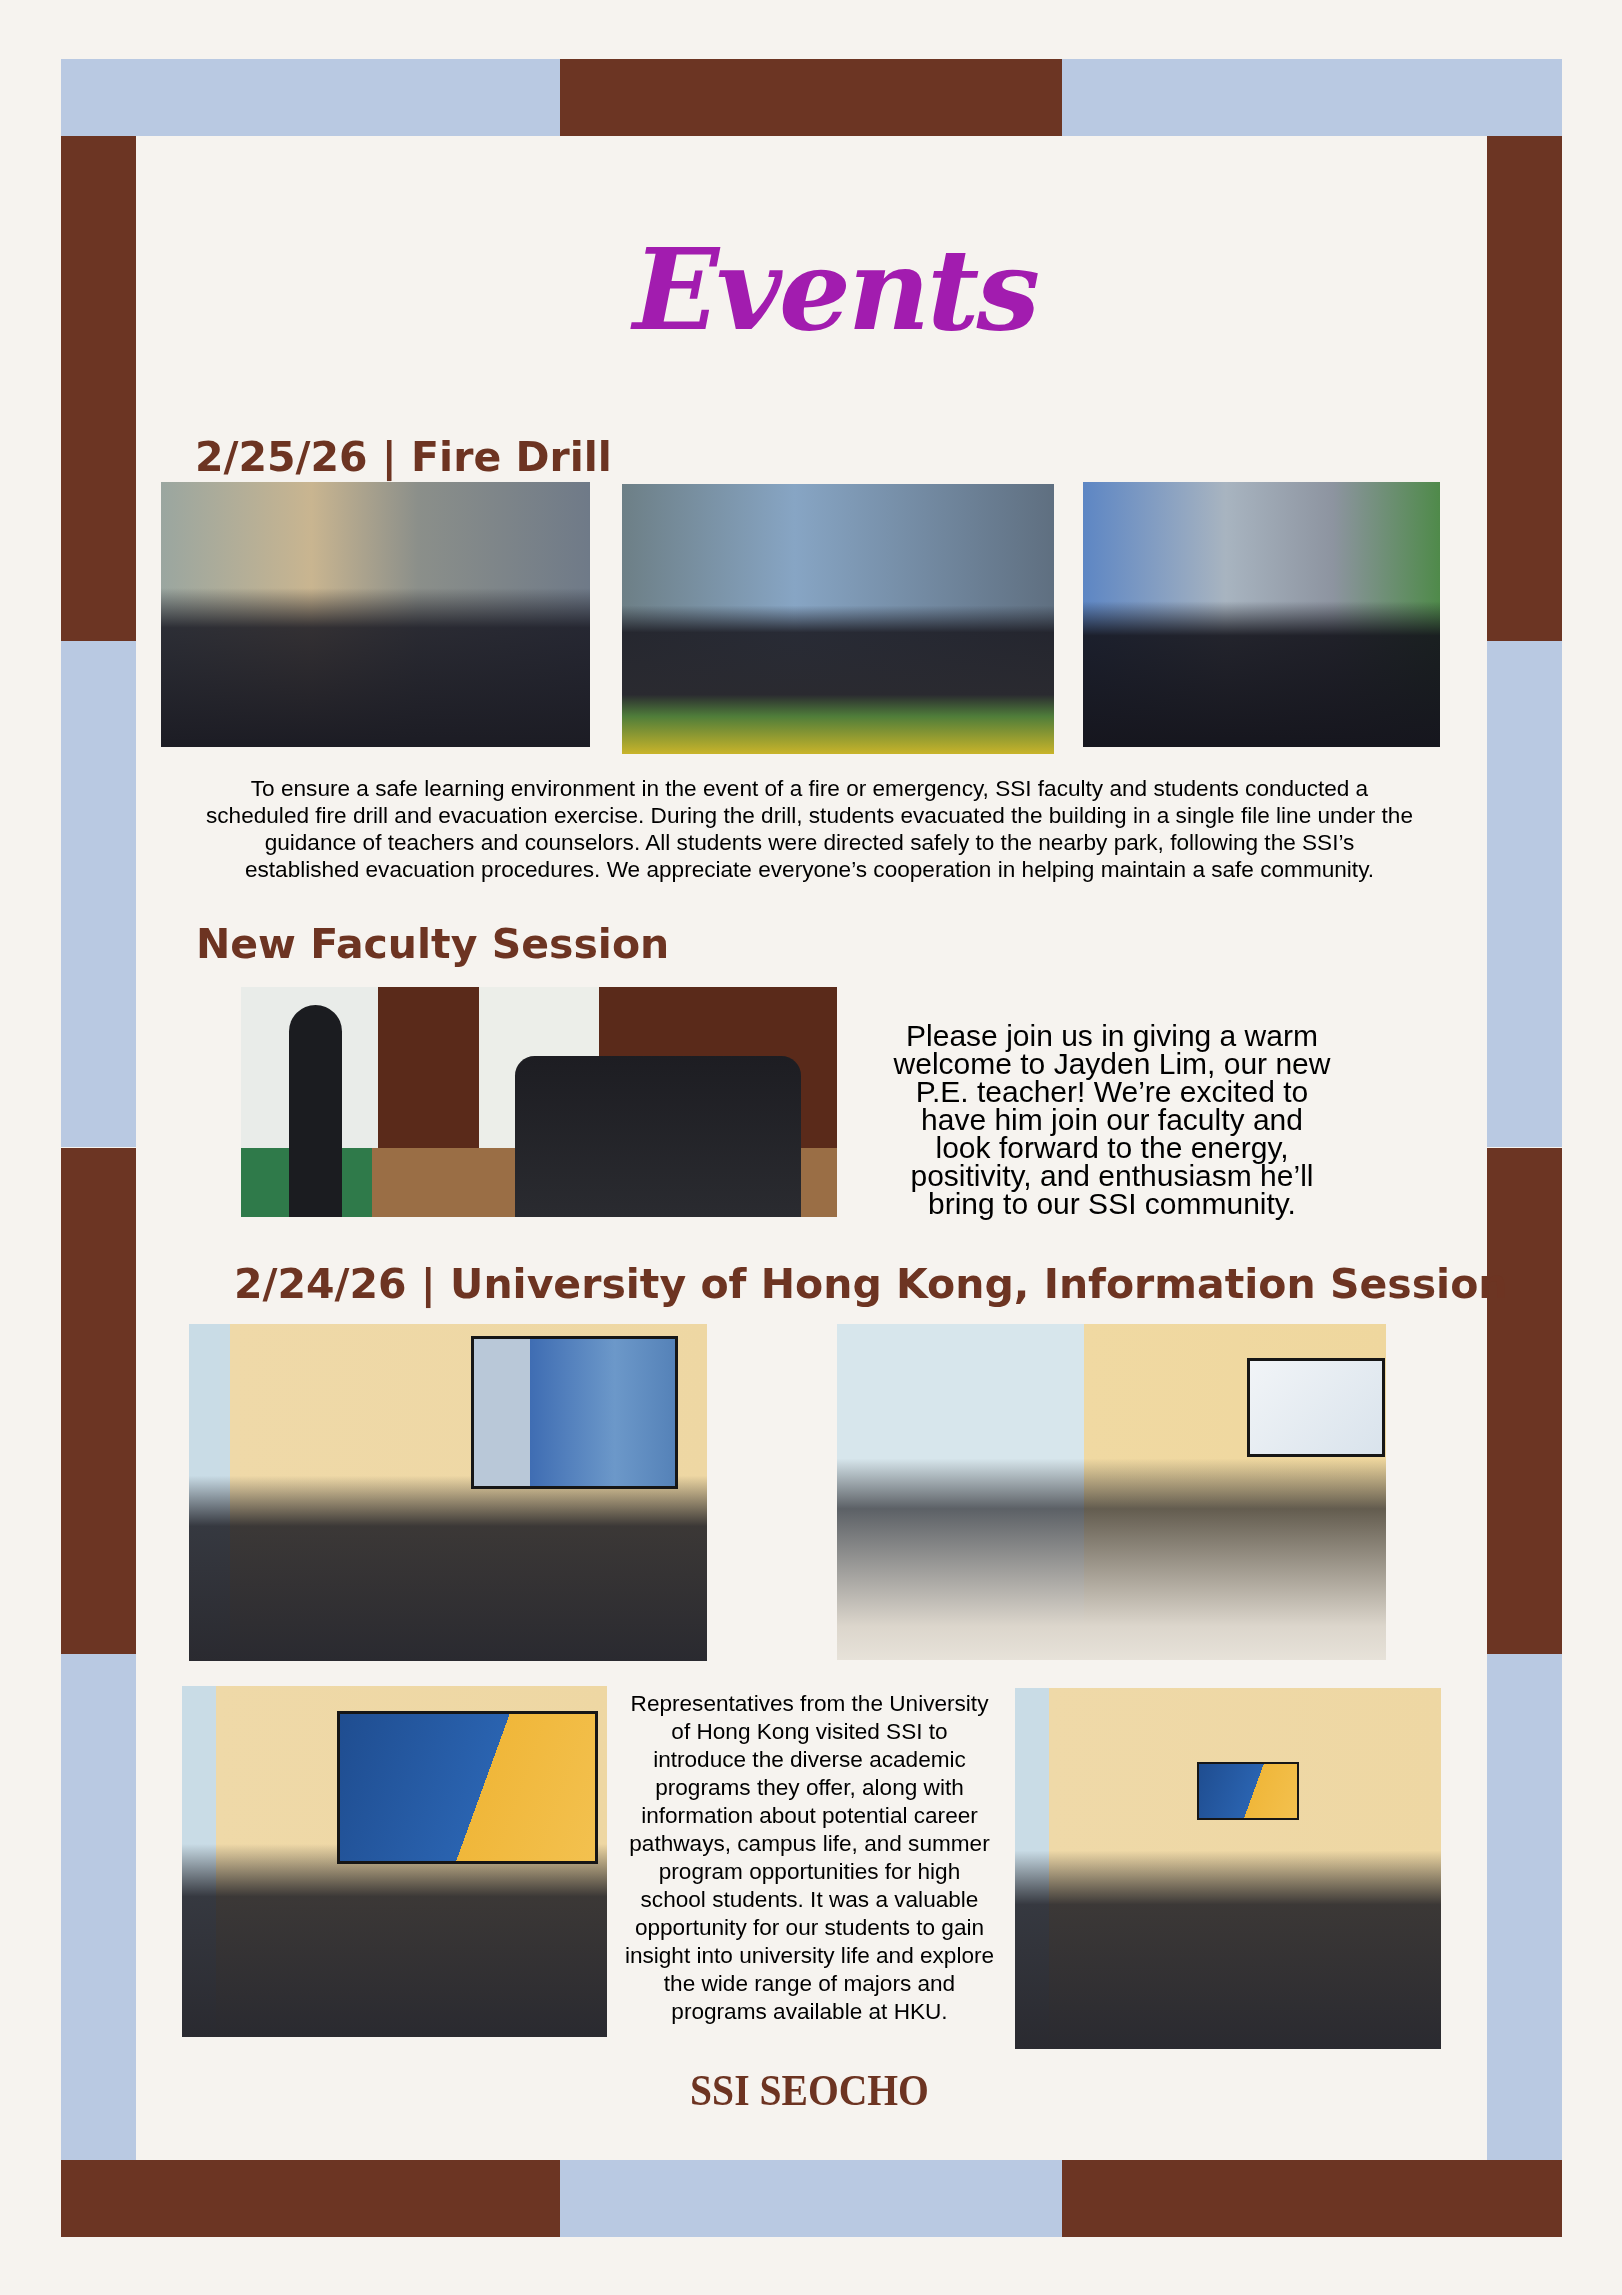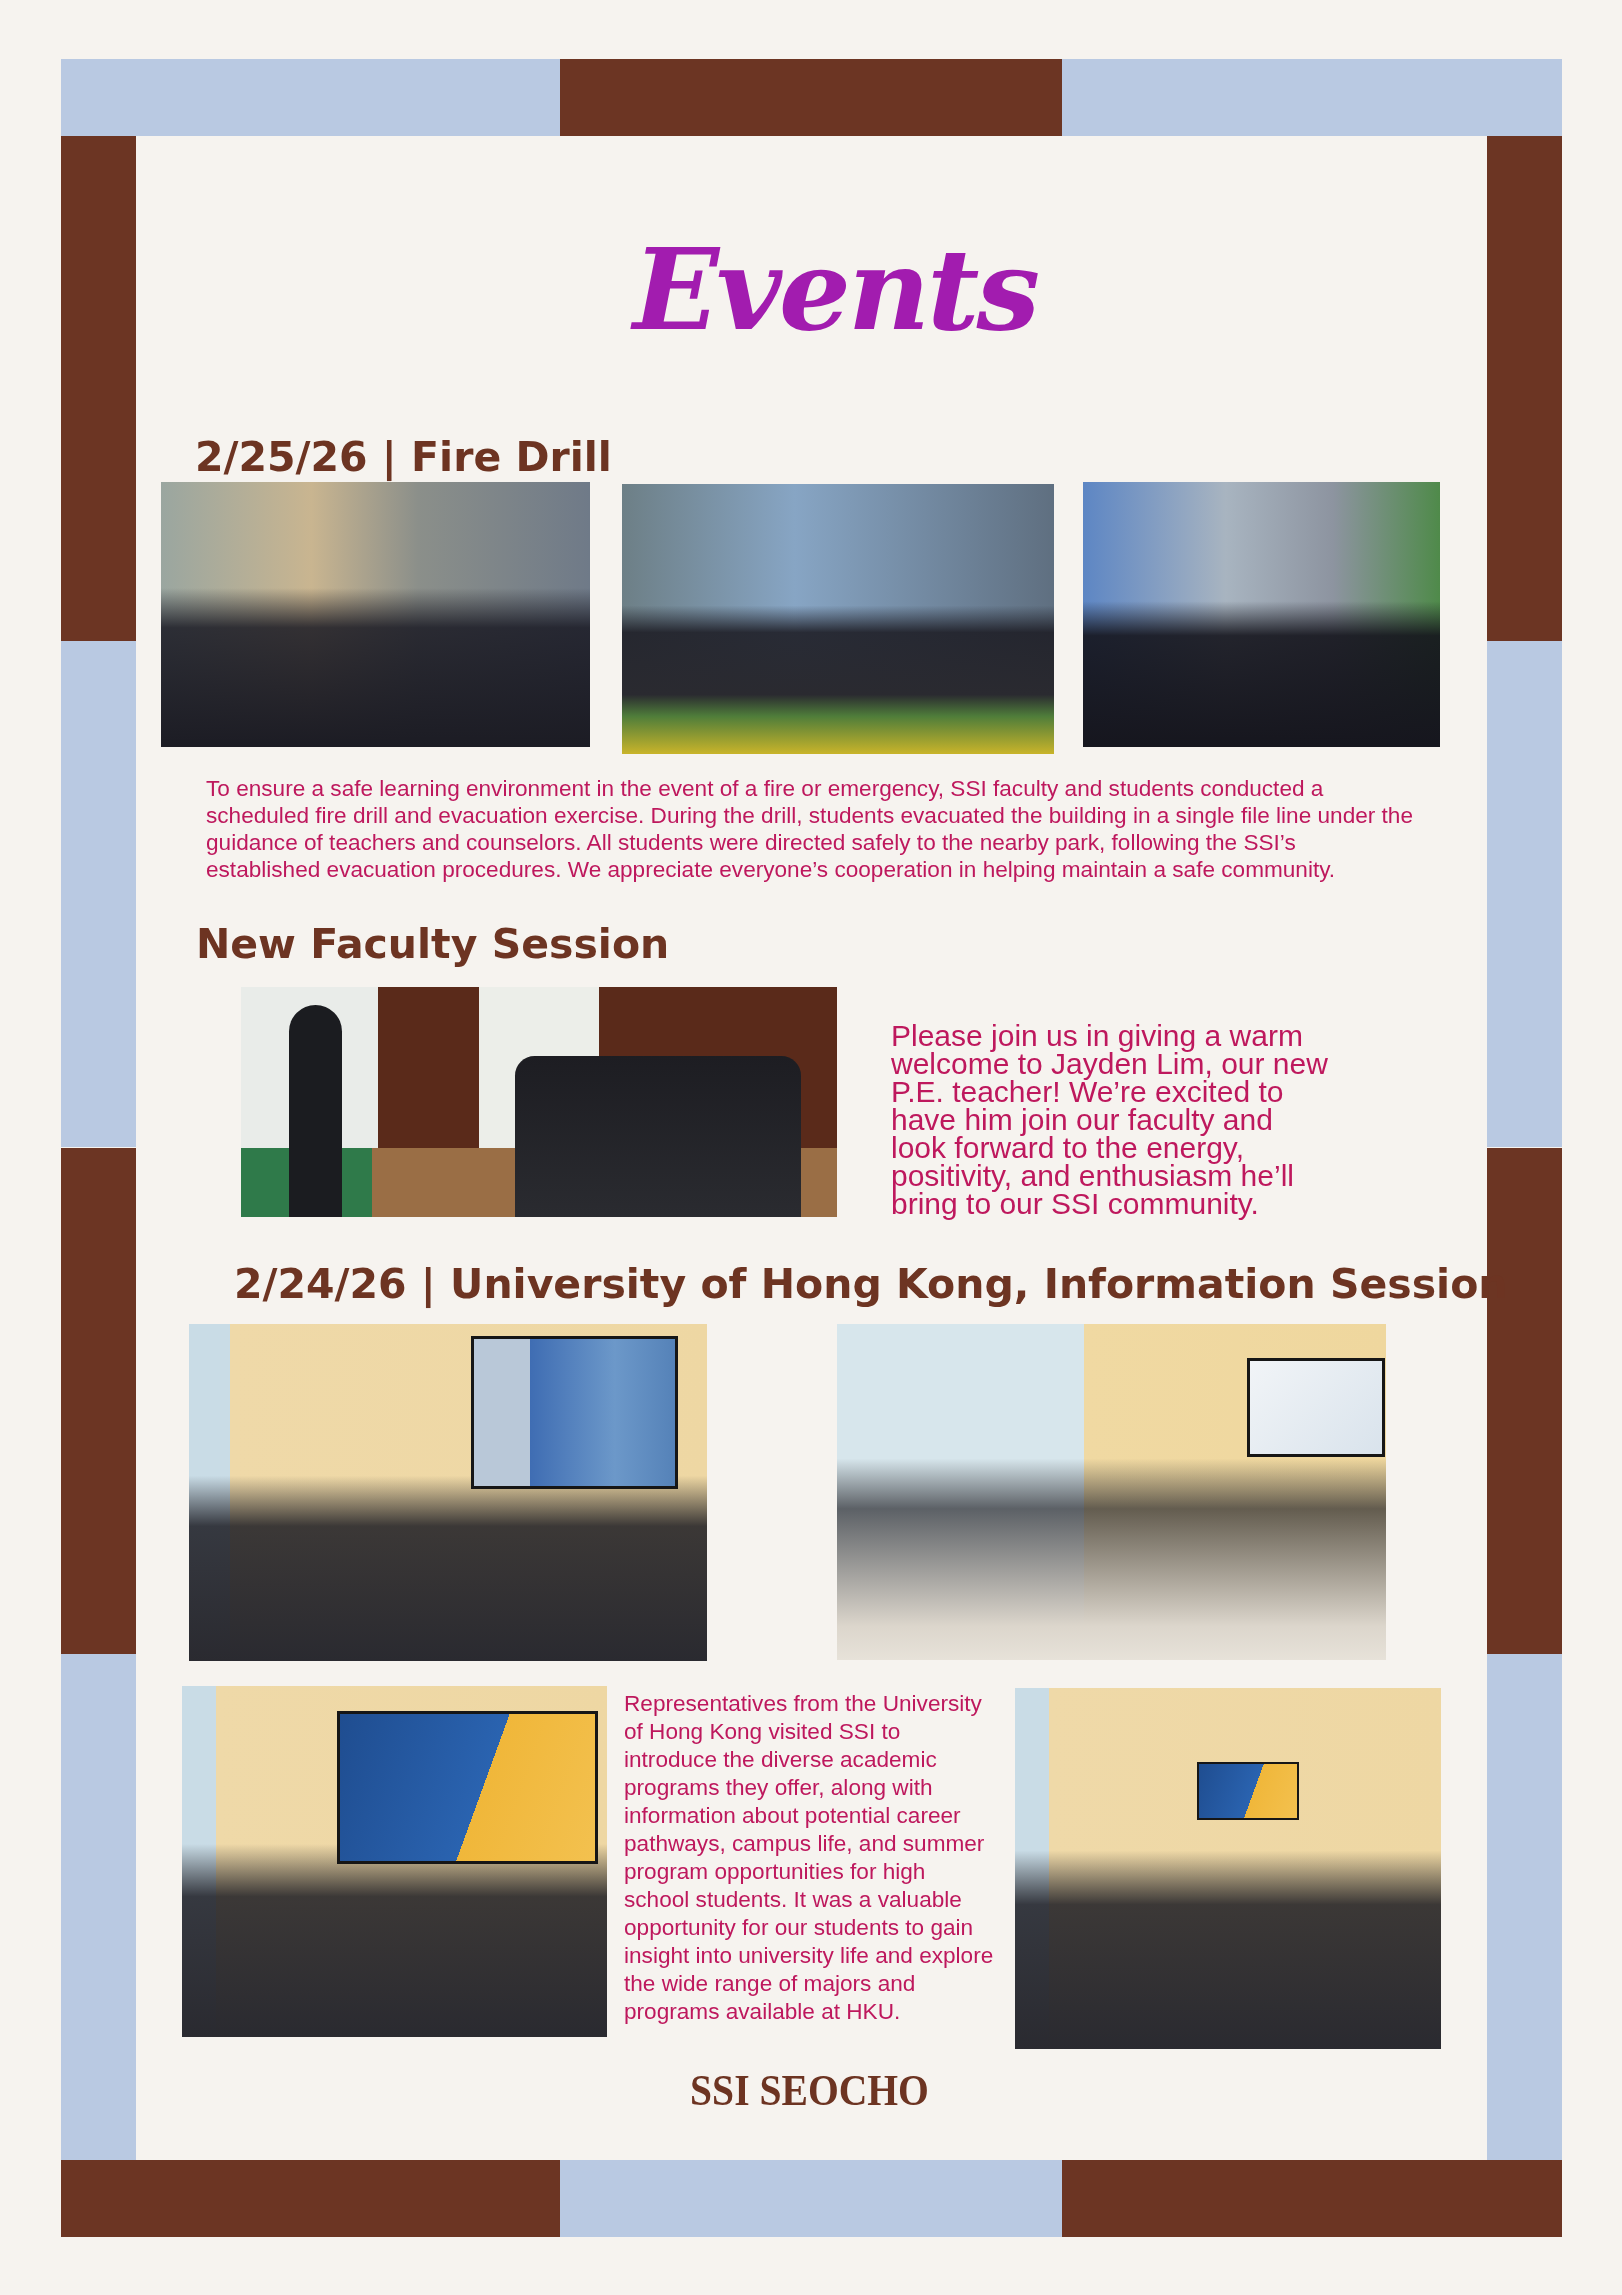--- a/index.html
+++ b/index.html
@@ -12,22 +12,22 @@
     font-family:"DejaVu Serif", serif; font-style:italic; font-weight:bold;
     font-size:113px; line-height:147px; text-align:center; color:#a21caf;
     letter-spacing:-2.9px;
   }
   .heading {
     position:absolute; font-family:"DejaVu Sans", sans-serif; font-weight:bold;
     color:#6d3422; font-size:41px; line-height:49px; white-space:nowrap;
     transform-origin:left top;
   }
   .para {
-    position:absolute; font-family:"Liberation Sans", sans-serif; color:#be185d;
-    text-align:left; font-size:22.6px; line-height:27px;
+    position:absolute; font-family:"Liberation Sans", sans-serif; color:#000000;
+    text-align:center; font-size:22.6px; line-height:27px;
   }
   .photo { position:absolute; overflow:hidden; }
   .footer {
     position:absolute; left:638px; top:2061px; width:343px; height:59px;
     font-family:"Liberation Serif", serif; font-weight:bold; font-size:45px;
     line-height:59px; text-align:center; color:#6d3422;
     transform:scaleX(0.88); transform-origin:center;
   }
   
   .sky-crowd {

